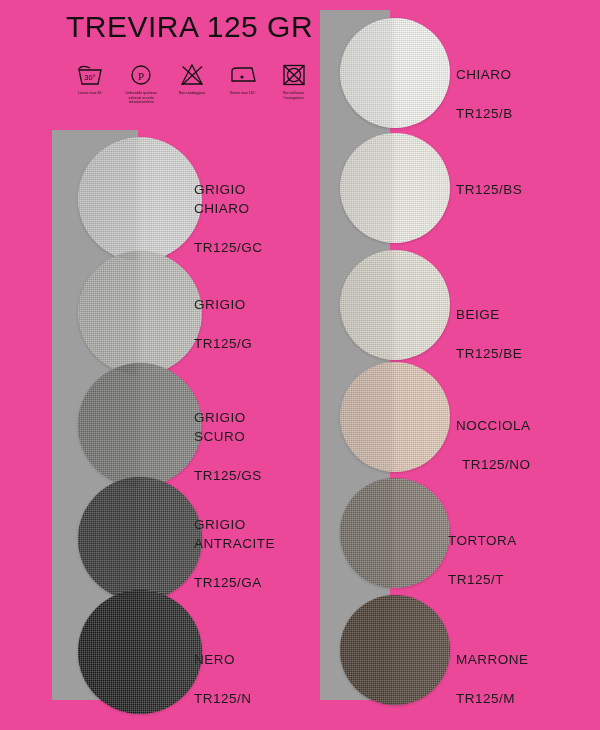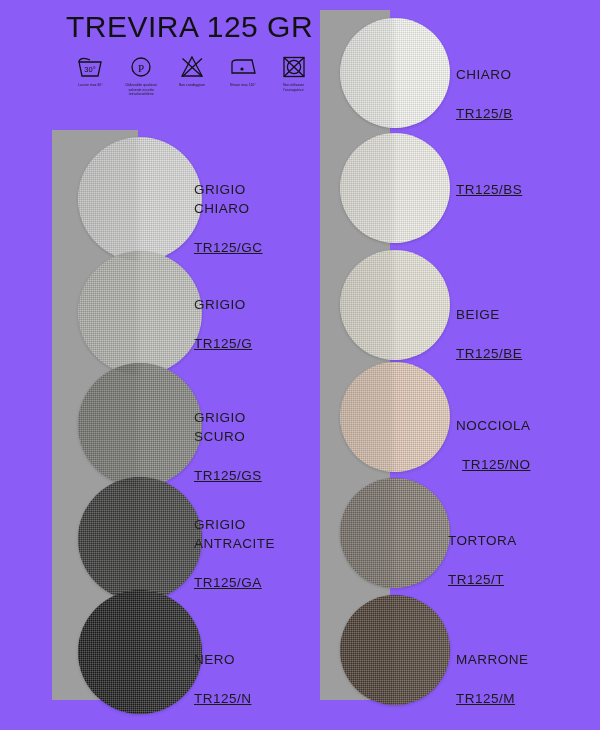--- a/index.html
+++ b/index.html
@@ -10,21 +10,21 @@
   }
   body {
     font-family: "Liberation Sans", sans-serif;
     -webkit-font-smoothing: antialiased;
   }
 
   #page {
     position: relative;
     width: 600px;
     height: 730px;
-    background: #8b5cf6;
+    background: #ec4899;
     overflow: hidden;
   }
 
   
   .band {
     position: absolute;
     background: #9e9e9e;
   }
   .band.left  { left: 52px;  top: 130px; width: 86px;  height: 570px; }
   .band.right { left: 320px; top: 10px;  width: 70px;  height: 690px; }
@@ -45,21 +45,21 @@
     margin: 0 0 4px 14px;
     font-family: "Liberation Sans", sans-serif;
   }
 
   
   .care-row {
     display: flex;
     align-items: flex-start;
     gap: 10px;
     margin-left: 18px;
-    margin-top: 10px;
+    margin-top: 18px;
   }
   .care-item {
     width: 46px;
     display: flex;
     flex-direction: column;
     align-items: center;
   }
   .care-glyph {
     width: 30px;
     height: 26px;
@@ -119,21 +119,21 @@
 
   .label {
     position: absolute;
     color: #1a1a1a;
     font-size: 13.5px;
     line-height: 1.45;
     letter-spacing: 0.5px;
     white-space: pre-line;
   }
   .label .name { display: block; }
-  .label .code { display: block; text-decoration: underline; }
+  .label .code { display: block; }
 </style>
 </head>
 <body>
 
 <div id="page">
 
   <div class="band left"></div>
   <div class="band right"></div>
 
   <div class="header">

